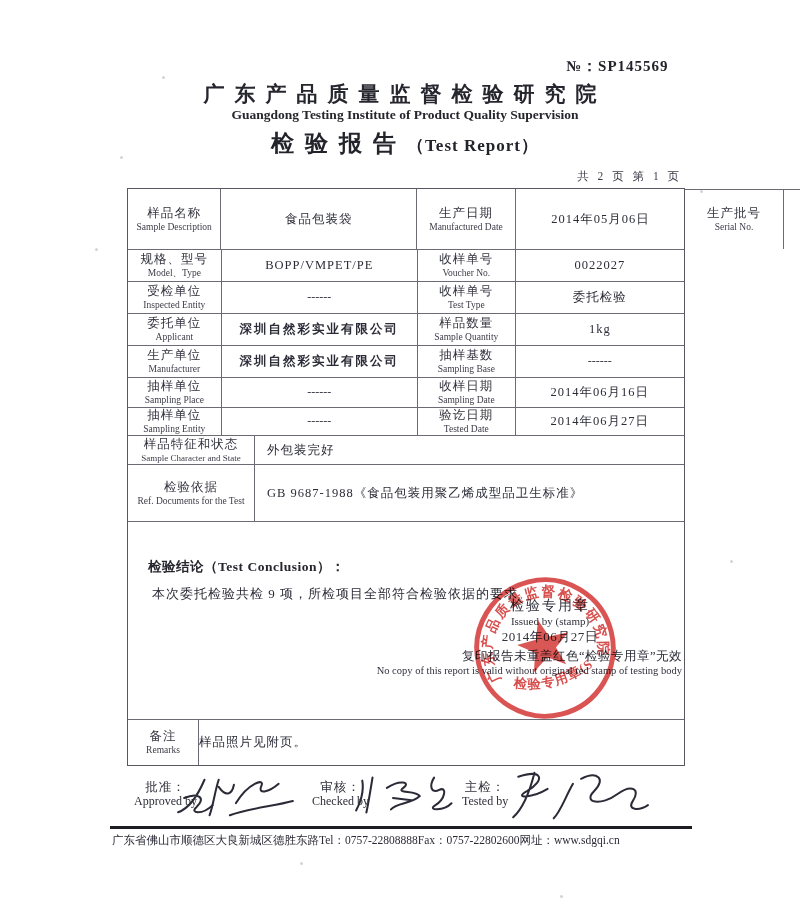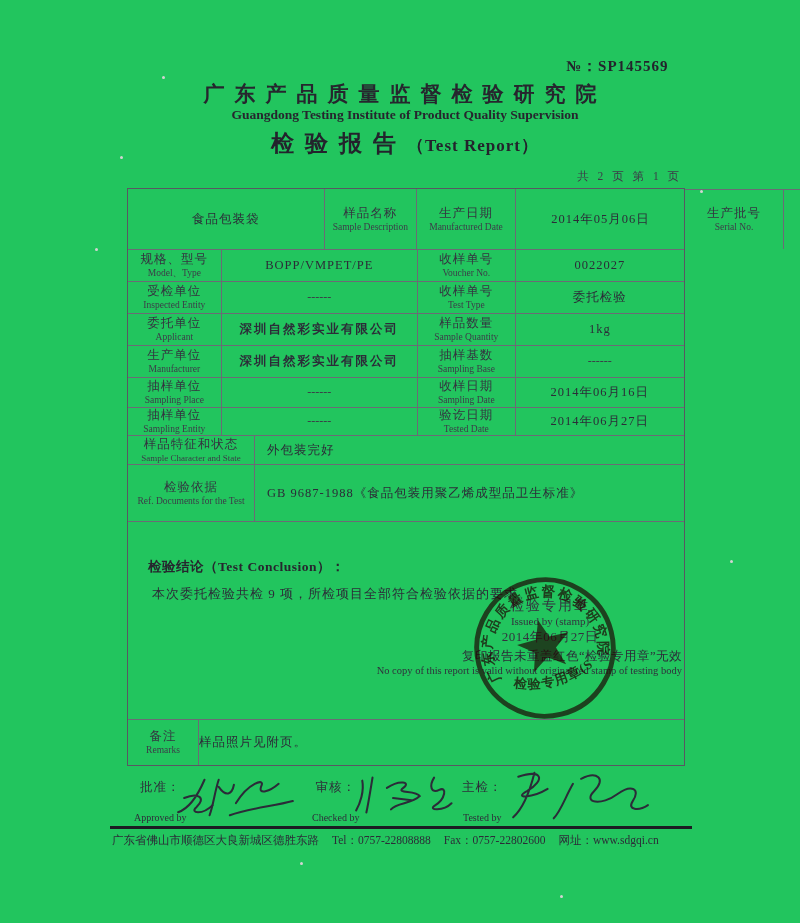--- a/index.html
+++ b/index.html
@@ -1,18 +1,18 @@
 <!DOCTYPE html>
 <html><head>
 <meta charset="utf-8">
 <style>
   html,body{margin:0;padding:0;background:#e8e8e8;}
   .page{
     position:relative;width:800px;height:923px;margin:0 auto;
-    background:#22c55e;overflow:hidden;
+    background:#ffffff;overflow:hidden;
     font-family:"Liberation Serif","DejaVu Serif",serif;
     color:#2e2e3a;
   }
   
   .report-no{position:absolute;left:566px;top:57px;font-size:15px;font-weight:bold;letter-spacing:1px;color:#23232c;}
   .inst-cn{position:absolute;left:0;top:80px;width:810px;text-align:center;font-size:21px;font-weight:bold;letter-spacing:10px;color:#26262e;}
   .inst-en{position:absolute;left:0;top:107px;width:810px;text-align:center;font-size:13.5px;font-weight:bold;color:#26262e;}
   .rpt-title{position:absolute;left:0;top:128px;width:810px;text-align:center;font-weight:bold;color:#23232c;}
   .rpt-title .cn{font-size:23px;letter-spacing:11px;}
   .rpt-title .en{font-size:17px;letter-spacing:1px;}
@@ -42,51 +42,51 @@
   .issued .l1{font-size:14px;letter-spacing:2px;line-height:17px;}
   .issued .l2{font-size:11px;line-height:14px;}
   .issued .l3{font-size:13px;line-height:18px;letter-spacing:.5px;}
   .notice-cn{position:absolute;right:118px;top:648px;font-size:12.5px;color:#2c2c38;letter-spacing:.5px;}
   .notice-en{position:absolute;right:118px;top:665px;font-size:10.5px;color:#30303c;}
   
   .stamp{position:absolute;left:468px;top:571px;width:154px;height:154px;transform:rotate(-14deg);mix-blend-mode:multiply;opacity:.88;}
   
   .sig-label{position:absolute;text-align:center;color:#2e2e3a;}
   .sig-label .cn{font-size:12.5px;letter-spacing:1px;display:block;line-height:15px;text-align:center;}
-  .sig-label .en{font-size:10px;display:block;line-height:13px;margin-top:16px;}
+  .sig-label .en{font-size:12px;display:block;line-height:13px;}
   .sig{position:absolute;}
   .sig path{fill:none;stroke:#2b2b38;stroke-width:2;stroke-linecap:round;}
   
   .foot-rule{position:absolute;left:110px;top:826px;width:582px;height:2.5px;background:#1c1c22;}
-  .foot-line{position:absolute;left:112px;top:833px;width:586px;font-size:11.5px;color:#2c2c38;display:flex;gap:13px;white-space:nowrap;}
+  .foot-line{position:absolute;left:112px;top:833px;width:586px;font-size:11.5px;color:#2c2c38;display:flex;white-space:nowrap;}
   
   .speck{position:absolute;width:3px;height:3px;border-radius:50%;background:#d4d4d2;}
 </style>
 </head>
 <body>
 
 <div class="page">
 
   <div class="report-no">№：SP145569</div>
   <div class="inst-cn">广东产品质量监督检验研究院</div>
   <div class="inst-en">Guangdong Testing Institute of Product Quality Supervision</div>
   <div class="rpt-title">
     <span class="cn">检验报告</span><span class="en">（Test Report）</span>
   </div>
   <div class="page-info">共 2 页 第 1 页</div>
 
   <div class="tbl">
 
     <div class="tr" style="height:60px">
-      <div class="td v2">
-        <span class="val">食品包装袋</span>
-      </div>
       <div class="td w1">
         <span class="lab-cn">样品名称</span>
         <span class="lab-en">Sample Description</span>
+      </div>
+      <div class="td v2">
+        <span class="val">食品包装袋</span>
       </div>
       <div class="subcol">
         <div class="subrow">
           <div class="td w3">
             <span class="lab-cn">生产日期</span>
             <span class="lab-en">Manufactured Date</span>
           </div>
           <div class="td v4">
             <span class="val">2014年05月06日</span>
           </div>

